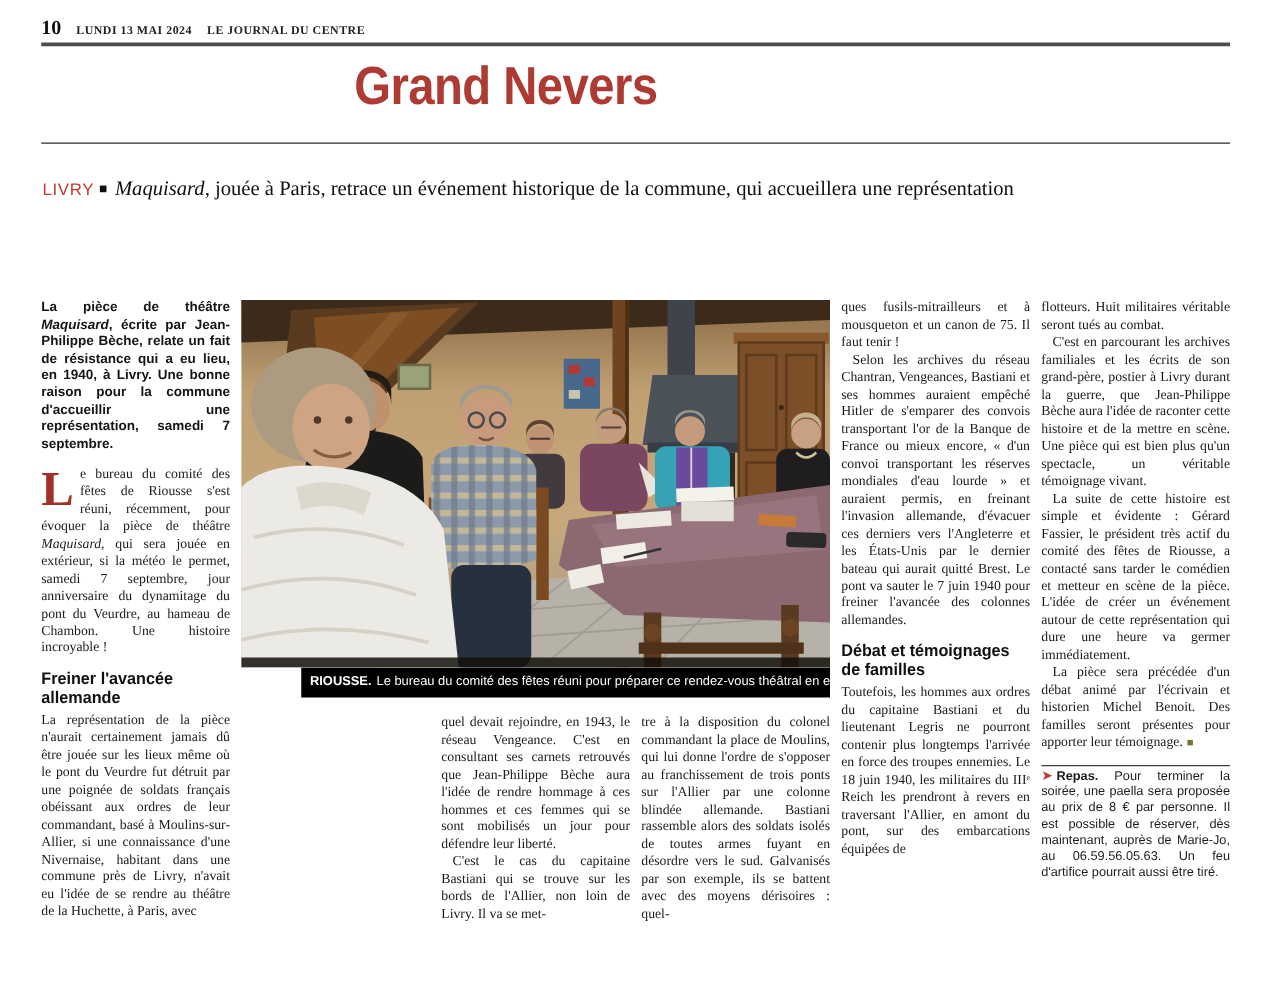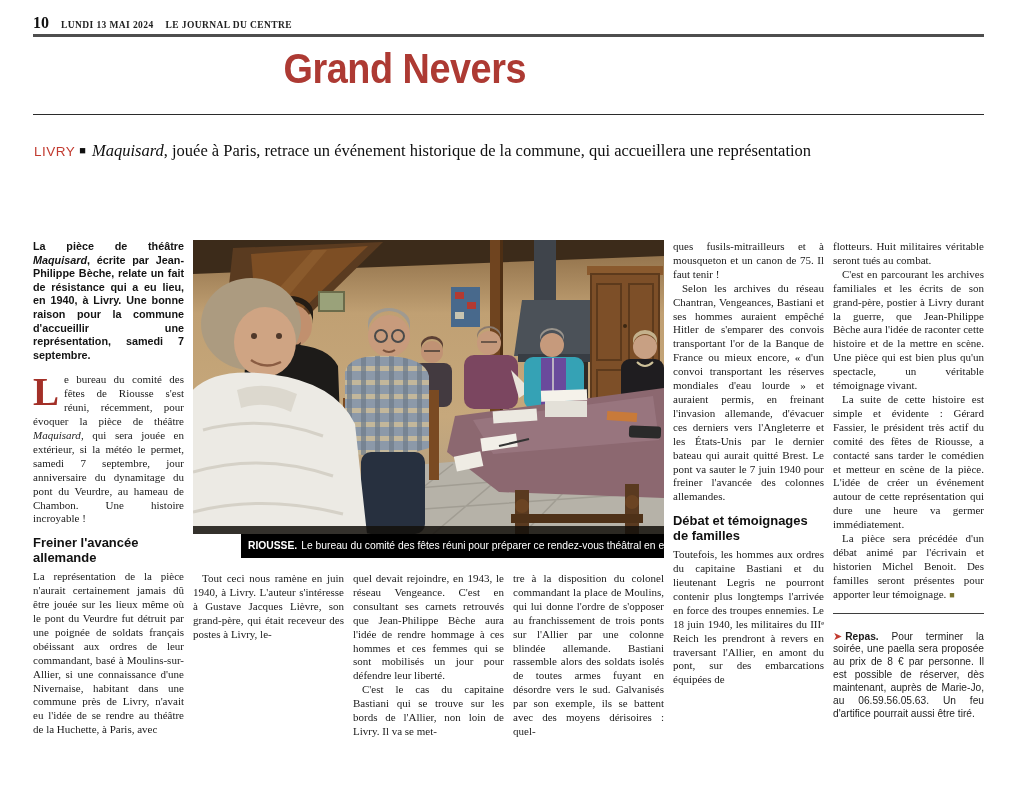--- a/index.html
+++ b/index.html
@@ -51,21 +51,21 @@
 
   
   .photo-block{position:absolute;left:160px;top:0;width:471px;height:318px;}
   .photo-svg{display:block;}
   .caption{height:24px;background:#000;color:#fff;font-family:"Liberation Sans","DejaVu Sans",sans-serif;
            font-size:10.3px;line-height:24px;padding:0 7px;white-space:nowrap;overflow:hidden;
            text-align:left;margin-left:48px;}
   .caption b{font-weight:bold;margin-right:4px;}
 
   
-  .repas{border-top:1.5px solid #3e3e3e;margin-top:10px;padding-top:16px;
+  .repas{border-top:1.5px solid #3e3e3e;margin-top:10px;padding-top:2px;
          font-family:"Liberation Sans","DejaVu Sans",sans-serif;font-size:10.2px;line-height:12.9px;
          text-align:justify;color:#1c1c1c;text-indent:0 !important;}
   .repas-arrow{color:#c23b30;font-size:11px;margin-right:3px;font-weight:bold;}
   .repas-label{font-weight:bold;}
 </style>
 </head>
 <body>
 
 <div class="page">
 
@@ -221,21 +221,20 @@
     </div>
 
     <div class="col">
       <p class="intro"><span>La pièce de théâtre </span><span class="it">Maquisard</span><span>, écrite par Jean-Philippe Bèche, relate un fait de résistance qui a eu lieu, en 1940, à Livry. Une bonne raison pour la commune d'accueillir une représentation, samedi 7 septembre.</span></p>
       <p class="noindent"><span class="dropcap">L</span><span>e bureau du comité des fêtes de Riousse s'est réuni, récemment, pour évoquer la pièce de théâtre </span><span class="it">Maquisard</span><span>, qui sera jouée en extérieur, si la météo le permet, samedi 7 septembre, jour anniversaire du dynamitage du pont du Veurdre, au hameau de Chambon. Une histoire incroyable !</span></p>
       <h3 class="subhead">Freiner l'avancée allemande</h3>
       <p class="noindent">La représentation de la pièce n'aurait certainement jamais dû être jouée sur les lieux même où le pont du Veurdre fut détruit par une poignée de soldats français obéissant aux ordres de leur commandant, basé à Moulins-sur-Allier, si une connaissance d'une Nivernaise, habitant dans une commune près de Livry, n'avait eu l'idée de se rendre au théâtre de la Huchette, à Paris, avec</p>
     </div>
 
     <div class="col col-offset">
-      <p>Tout ceci nous ramène en juin 1940, à Livry. L'auteur s'intéresse à Gustave Jacques Lièvre, son grand-père, qui était receveur des postes à Livry, le-</p>
     </div>
 
     <div class="col col-offset">
       <p class="noindent">quel devait rejoindre, en 1943, le réseau Vengeance. C'est en consultant ses carnets retrouvés que Jean-Philippe Bèche aura l'idée de rendre hommage à ces hommes et ces femmes qui se sont mobilisés un jour pour défendre leur liberté.</p>
       <p>C'est le cas du capitaine Bastiani qui se trouve sur les bords de l'Allier, non loin de Livry. Il va se met-</p>
     </div>
 
     <div class="col col-offset">
       <p class="noindent">tre à la disposition du colonel commandant la place de Moulins, qui lui donne l'ordre de s'opposer au franchissement de trois ponts sur l'Allier par une colonne blindée allemande. Bastiani rassemble alors des soldats isolés de toutes armes fuyant en désordre vers le sud. Galvanisés par son exemple, ils se battent avec des moyens dérisoires : quel-</p>
     </div>

